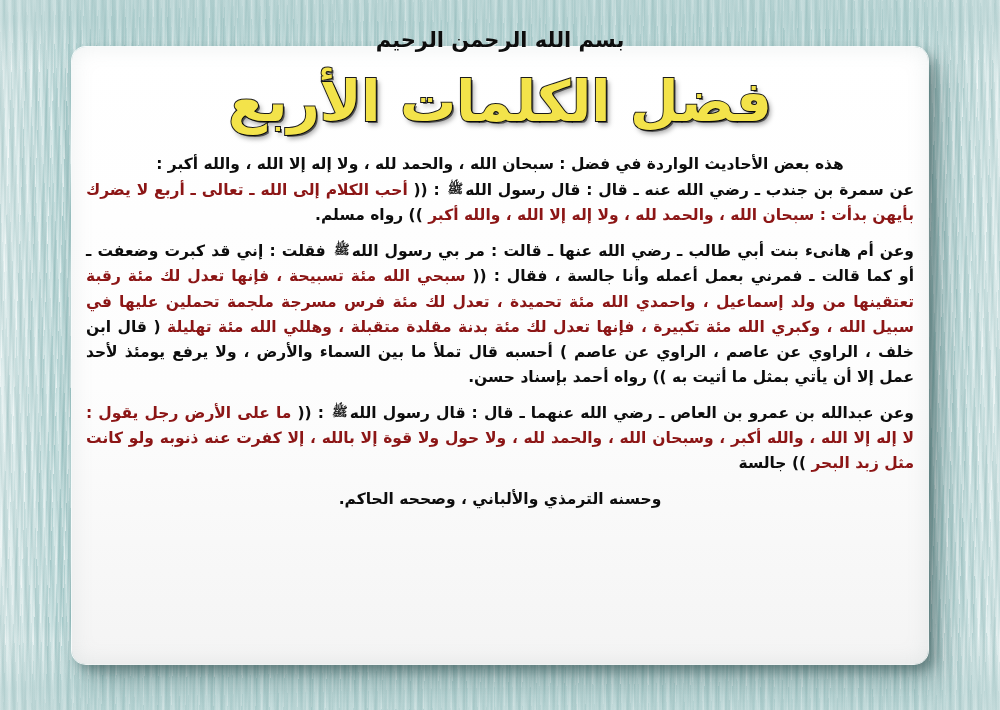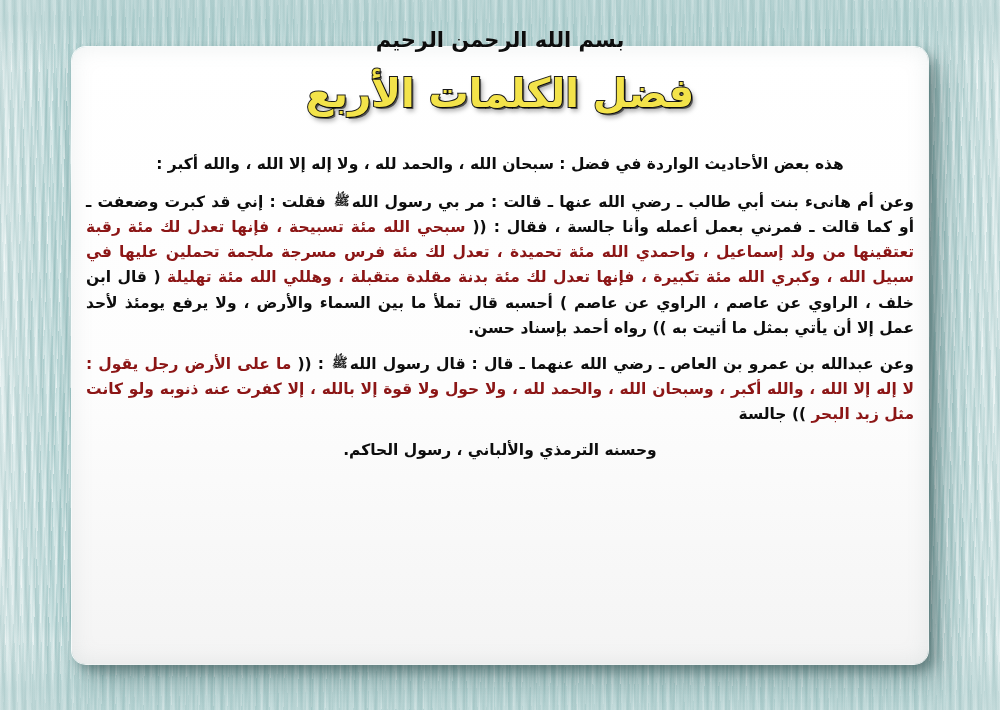--- a/index.html
+++ b/index.html
@@ -58,21 +58,21 @@
     text-align:center;
     font-size:21px;font-weight:bold;color:#0d0d0d;
     letter-spacing:.5px;
     text-shadow:0 1px 0 rgba(255,255,255,.7);
   }
 
   
   #title{
     position:absolute;left:0;right:0;top:70px;
     text-align:center;
-    font-size:40px;font-weight:bold;line-height:1.15;
+    font-size:56px;font-weight:bold;line-height:1.15;
     color:#f3e34a;
     -webkit-text-stroke:2px #1c1c1c;
     paint-order:stroke fill;
     text-shadow:
        2px 2px 0 rgba(0,0,0,.55),
        3px 4px 5px rgba(0,0,0,.35);
   }
 
   
   #body{
@@ -82,21 +82,21 @@
   }
   .para{
     margin:0 0 11px 0;
     font-size:15.5px;
     font-weight:bold;
     line-height:1.62;
     color:#0d0d0d;
     text-align:justify;
     text-align-last:right;
   }
-  .para.intro{ text-align:center; text-align-last:center; margin-bottom:13px; }
+  .para.intro{ text-align:center; text-align-last:center; margin-bottom:1px; }
   .para.center{ text-align:center; text-align-last:center; }
   .q{ color:#8c1616; }
   .blk{ color:#0d0d0d; }
   .sala{
     font-size:13px;
     color:#1a1a1a;
     vertical-align:2px;
     padding:0 2px;
   }
 </style>
@@ -108,25 +108,28 @@
 <div id="card"></div>
 
 <div id="basmala">بسم الله الرحمن الرحيم</div>
 
 <div id="title">فضل الكلمات الأربع</div>
 
 <div id="body">
 
   <p class="para intro">هذه بعض الأحاديث الواردة في فضل : سبحان الله ، والحمد لله ، ولا إله إلا الله ، والله أكبر :</p>
 
+  <p class="para">
+    <span class="blk">عن سمرة بن جندب ـ رضي الله عنه ـ قال : قال رسول الله</span><span class="sala">ﷺ</span><span class="blk"> : (( </span><span class="q">أحب الكلام إلى الله ـ تعالى ـ أربع لا يضرك بأيهن بدأت : سبحان الله ، والحمد لله ، ولا إله إلا الله ، والله أكبر</span><span class="blk"> )) رواه مسلم.</span>
+  </p>
 
 
   <p class="para">
     <span class="blk">وعن أم هانىء بنت أبي طالب ـ رضي الله عنها ـ قالت : مر بي رسول الله</span><span class="sala">ﷺ</span><span class="blk"> فقلت : إني قد كبرت وضعفت ـ أو كما قالت ـ فمرني بعمل أعمله وأنا جالسة ، فقال : (( </span><span class="q">سبحي الله مئة تسبيحة ، فإنها تعدل لك مئة رقبة تعتقينها من ولد إسماعيل ، واحمدي الله مئة تحميدة ، تعدل لك مئة فرس مسرجة ملجمة تحملين عليها في سبيل الله ، وكبري الله مئة تكبيرة ، فإنها تعدل لك مئة بدنة مقلدة متقبلة ، وهللي الله مئة تهليلة</span><span class="blk"> ( قال ابن خلف ، الراوي عن عاصم ، الراوي عن عاصم ) أحسبه قال تملأ ما بين السماء والأرض ، ولا يرفع يومئذ لأحد عمل إلا أن يأتي بمثل ما أتيت به )) رواه أحمد بإسناد حسن.</span>
   </p>
 
   <p class="para">
     <span class="blk">وعن عبدالله بن عمرو بن العاص ـ رضي الله عنهما ـ قال : قال رسول الله</span><span class="sala">ﷺ</span><span class="blk"> : (( </span><span class="q">ما على الأرض رجل يقول : لا إله إلا الله ، والله أكبر ، وسبحان الله ، والحمد لله ، ولا حول ولا قوة إلا بالله ، إلا كفرت عنه ذنوبه ولو كانت مثل زبد البحر</span><span class="blk"> )) جالسة</span>
   </p>
 
-  <p class="para center">وحسنه الترمذي والألباني ، رسول الحاكم.</p>
+  <p class="para center">وحسنه الترمذي والألباني ، وصححه الحاكم.</p>
 
 </div>
 
 </body></html>

